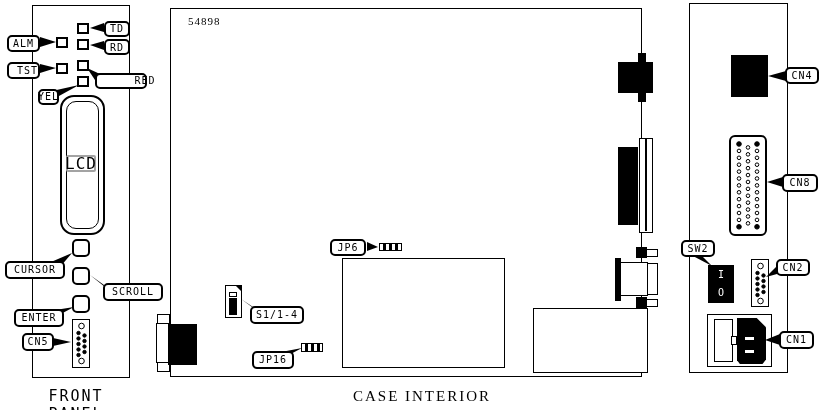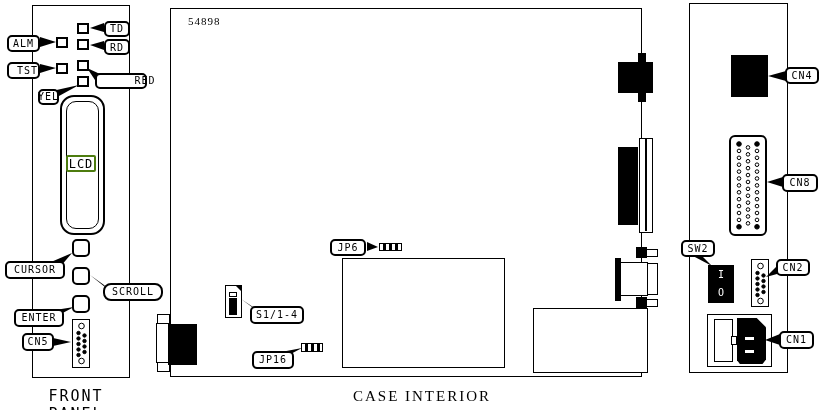--- a/index.html
+++ b/index.html
@@ -5,23 +5,23 @@
   html,body{margin:0;padding:0;background:#fff;}
   #stage{position:relative;width:824px;height:410px;background:#fff;
          font-family:"DejaVu Sans Mono",monospace;color:#000;overflow:hidden;}
   .abs{position:absolute;box-sizing:border-box;}
   
   .outline{border:1px solid #000;background:#fff;}
   
   .callout{border:2px solid #000;border-radius:5px;background:#fff;
            display:flex;align-items:center;justify-content:center;
            font-size:10px;line-height:1;letter-spacing:1px;z-index:6;}
-  .plainlabel{border:2px solid #4d7c0f;border-radius:2px;background:#fff;
+  .plainlabel{border:2px solid #a3a3a3;border-radius:2px;background:#fff;
            display:flex;align-items:center;justify-content:center;
-           font-size:12px;line-height:1;letter-spacing:1px;z-index:6;}
+           font-size:16px;line-height:1;letter-spacing:1px;z-index:6;}
   .led{border:2px solid #000;background:#fff;width:12px;height:11px;z-index:4;}
   .btn{border:2px solid #000;border-radius:5px;background:#fff;width:18px;height:18px;z-index:4;}
   .black{background:#000;z-index:3;}
   .white2{border:2px solid #000;background:#fff;z-index:3;}
   .white15{border:1.5px solid #000;background:#fff;z-index:3;}
   .title{font-size:15px;letter-spacing:2px;text-align:center;z-index:6;}
   .fignum{font-size:11px;letter-spacing:1px;z-index:4;}
   #leaders{position:absolute;left:0;top:0;z-index:5;}
   .stripes{border:1px solid #000;z-index:4;
     background:repeating-linear-gradient(90deg,#fff 0 3px,#000 3px 6px);}
@@ -86,21 +86,21 @@
     </div>
   <div class="abs callout" style="left:95px;top:73px;width:35px;height:16px;padding-left:48px;">
     <span>RED</span>
     </div>
   <div class="abs callout" style="left:38px;top:89px;width:21px;height:16px;">
     <span>YEL</span>
     </div>
   <div class="abs callout" style="left:5px;top:261px;width:60px;height:18px;">
     <span>CURSOR</span>
     </div>
-  <div class="abs callout" style="left:103px;top:283px;width:60px;height:18px;border-radius:8px;">
+  <div class="abs callout" style="left:103px;top:283px;width:60px;height:18px;">
     <span>SCROLL</span>
     </div>
   <div class="abs callout" style="left:14px;top:309px;width:50px;height:18px;">
     <span>ENTER</span>
     </div>
   <div class="abs callout" style="left:22px;top:333px;width:32px;height:18px;">
     <span>CN5</span>
     </div>
 
   <div class="abs title" style="left:20px;top:387px;width:112px;">FRONT PANEL</div>

